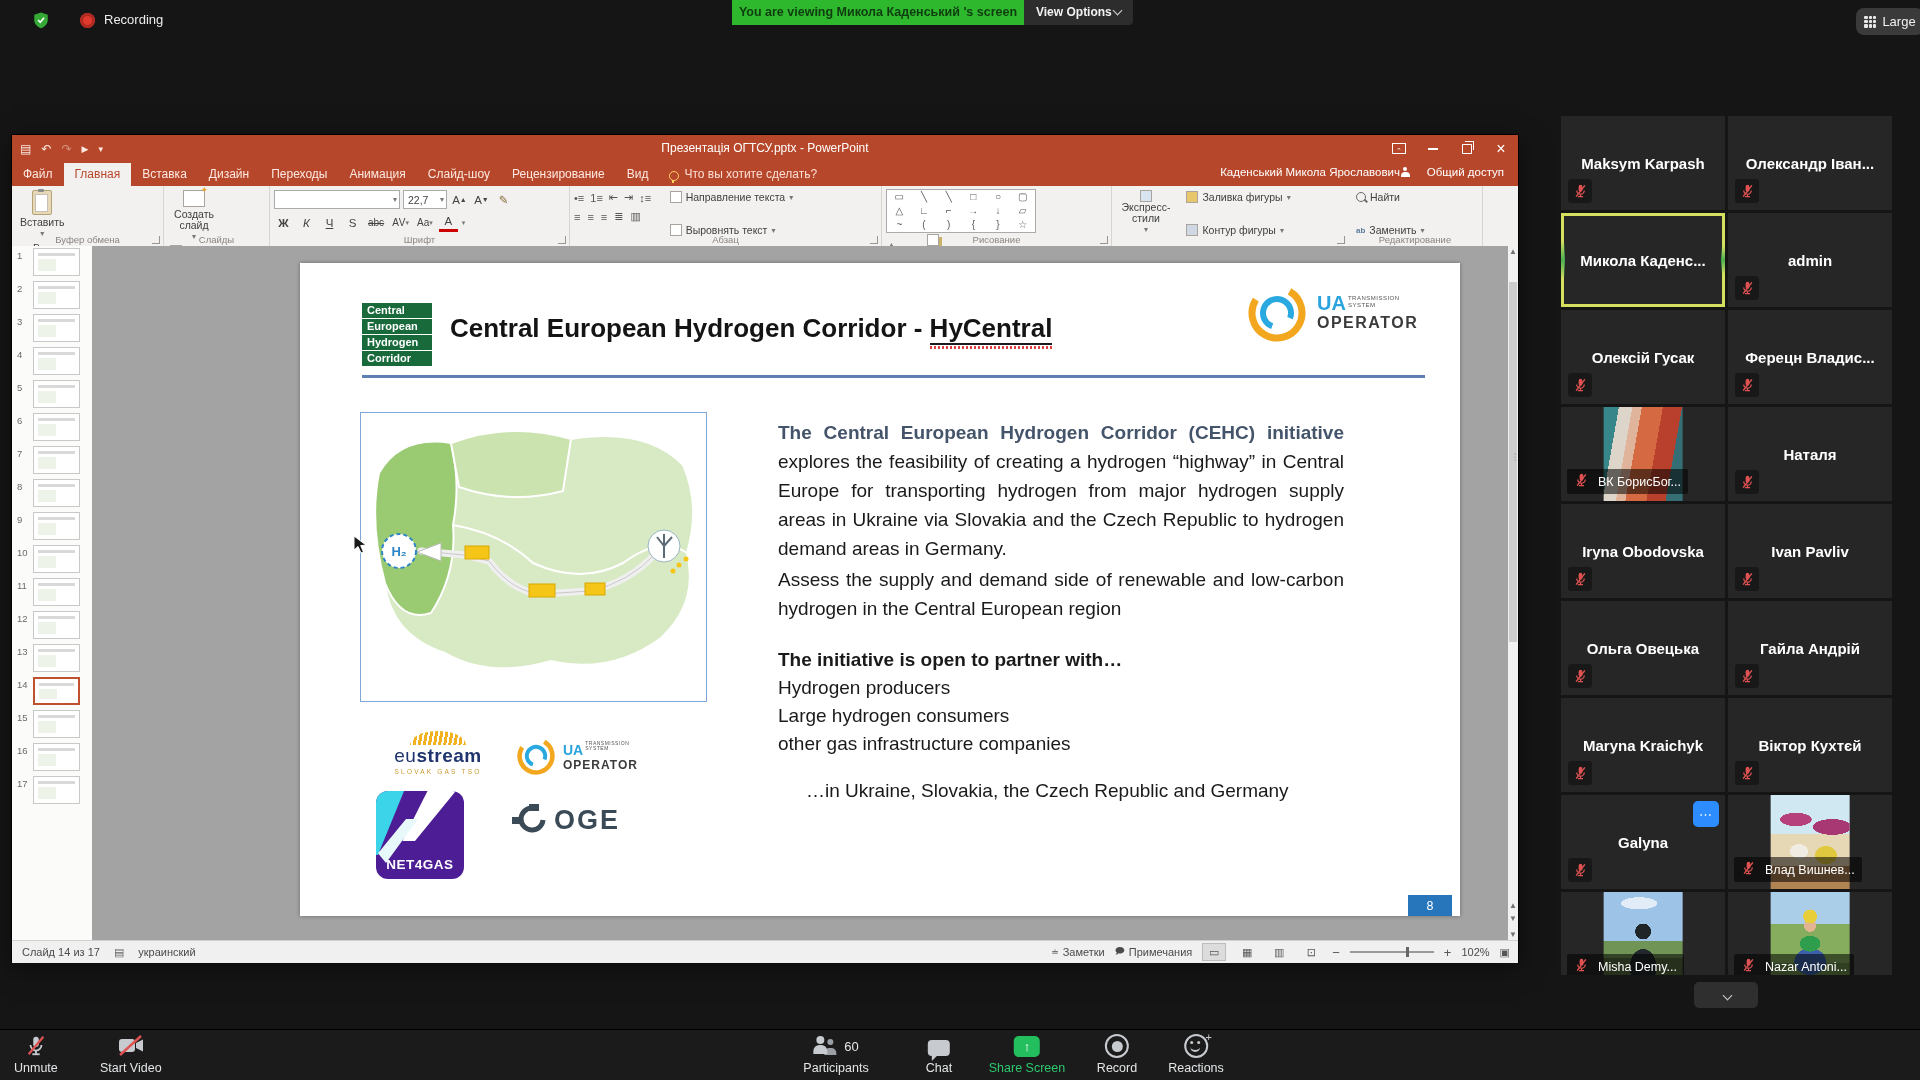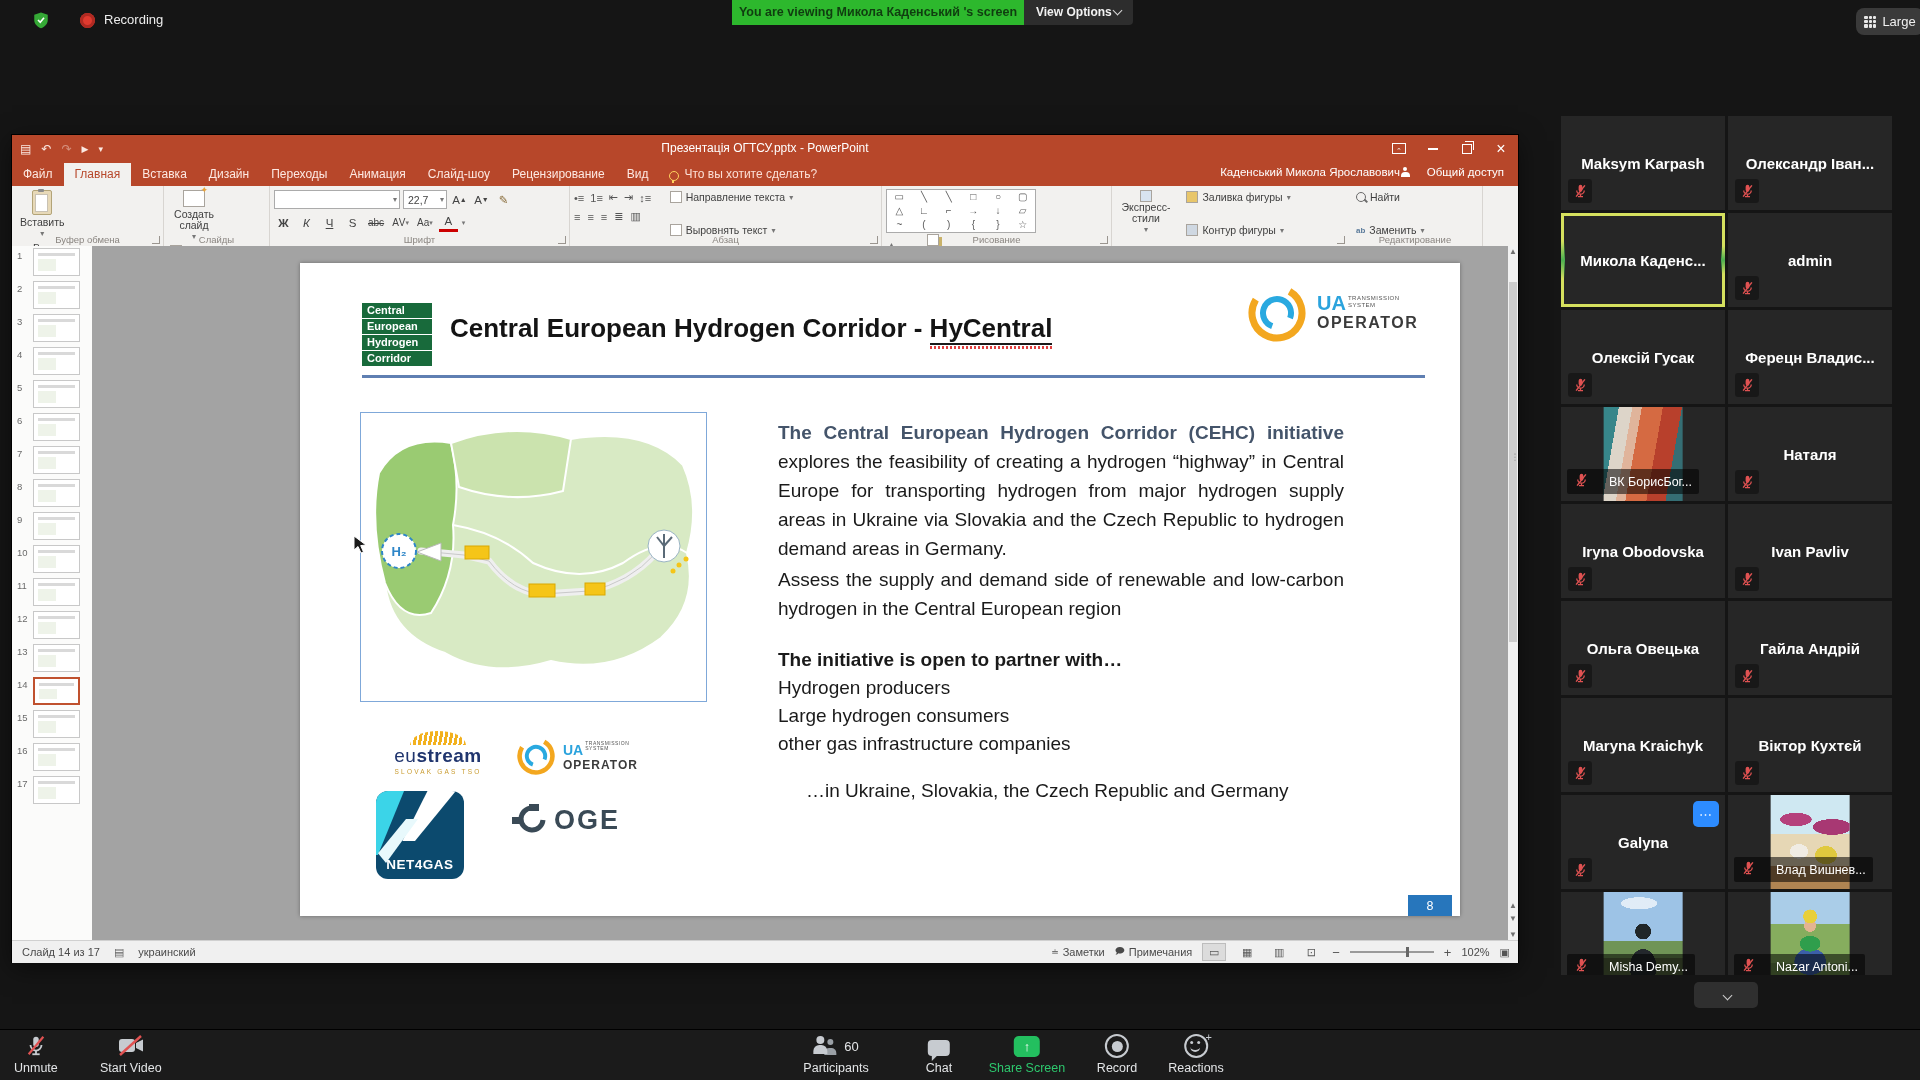--- a/index.html
+++ b/index.html
@@ -107,21 +107,21 @@
   .usquig::after{content:"";position:absolute;left:0;right:0;bottom:-5px;height:3px;background:repeating-linear-gradient(90deg,#e04040 0 2px,transparent 2px 4px);}
   #logo-eustream{position:absolute;left:78px;top:468px;width:120px;text-align:center;}
   .eu-arc{width:56px;height:14px;margin:0 auto;border-radius:50% 50% 0 0/100% 100% 0 0;background:repeating-linear-gradient(100deg,#f2b11e 0 3px,#fff 3px 5px);}
   .eu-name{font-size:19px;color:#20356e;letter-spacing:.5px;}
   .eu-name b{font-weight:bold;}
   .eu-sub{font-size:6.5px;letter-spacing:2.2px;color:#c99b2e;margin-top:1px;}
   #logo-ua-small{position:absolute;left:215px;top:472px;display:flex;align-items:center;gap:6px;}
   .uatext.small .ua{font-size:14px;line-height:11px;}
   .uatext.small .tsys{font-size:5px;line-height:5.5px;}
   .uatext.small .op{font-size:12px;line-height:13px;letter-spacing:1px;}
-  #logo-net4gas{position:absolute;left:76px;top:528px;width:88px;height:88px;border-radius:12px;background:#0c4a6e;overflow:hidden;}
+  #logo-net4gas{position:absolute;left:76px;top:528px;width:88px;height:88px;border-radius:12px;background:#4c1d95;overflow:hidden;}
   .n4g-cyan{position:absolute;left:-8px;top:-6px;width:55px;height:70px;background:#3bd4e8;clip-path:polygon(0 0,70% 0,18% 100%,0 100%);}
   .n4g-white{position:absolute;left:18px;top:-10px;width:70px;height:60px;background:#fff;clip-path:polygon(55% 0,100% 0,30% 100%,12% 100%);}
   .n4g-white2{position:absolute;left:2px;top:28px;width:40px;height:44px;background:#e8f9fc;clip-path:polygon(70% 0,100% 0,20% 100%,0 78%);}
   .n4g-text{position:absolute;left:0;right:0;bottom:7px;text-align:center;color:#fff;font-weight:bold;font-size:13.5px;letter-spacing:.5px;}
   #logo-oge{position:absolute;left:212px;top:540px;display:flex;align-items:center;gap:2px;}
   .oge-text{font-size:27px;font-weight:bold;color:#3a4a56;letter-spacing:2px;}
   #badge8{position:absolute;left:1108px;top:632px;width:44px;height:21px;background:#2776bc;color:#fff;font-size:12.5px;display:flex;align-items:center;justify-content:center;}
   #slidecursor{position:absolute;left:52px;top:272px;}
   
   #sidebar{position:absolute;left:1561px;top:116px;width:331px;height:859px;display:grid;grid-template-columns:164px 164px;gap:3px;grid-auto-rows:94px;overflow:hidden;}
@@ -129,21 +129,21 @@
   .tile.active{box-shadow:inset 0 0 0 3px #d5e05e;}
   .tile.active::before{content:"";position:absolute;left:0;top:30%;width:4px;height:40%;background:linear-gradient(180deg,transparent,#4caf50,transparent);}
   .tile.active::after{content:"";position:absolute;right:0;top:35%;width:4px;height:30%;background:linear-gradient(180deg,transparent,#4caf50,transparent);}
   .pname{position:absolute;left:0;right:0;top:50%;transform:translateY(-50%);text-align:center;color:#fff;font-size:15px;font-weight:bold;white-space:nowrap;overflow:hidden;}
   .tilemic{position:absolute;left:7px;bottom:7px;width:24px;height:24px;background:rgba(0,0,0,.35);border-radius:3px;display:flex;align-items:center;justify-content:center;}
   .vbg{position:absolute;left:50%;top:0;width:48%;height:100%;transform:translateX(-50%);}
   .vbg.portrait{background:linear-gradient(100deg,#37868a 0 16%,#ddd5c9 16% 30%,#e0b49b 30% 40%,#d56a42 40% 62%,#b8402c 62% 82%,#356e74 82%);}
   .vbg.beach{background:radial-gradient(ellipse 26px 11px at 32% 26%,#b5407c 0 60%,transparent 61%),radial-gradient(ellipse 32px 13px at 78% 34%,#a83873 0 60%,transparent 61%),radial-gradient(ellipse 18px 15px at 70% 64%,#e0c93e 0 60%,transparent 61%),radial-gradient(ellipse 15px 12px at 36% 60%,#f0ece4 0 60%,transparent 61%),linear-gradient(180deg,#cfe8f2 0 42%,#e6d7b5 42% 76%,#b08452 76%);}
   .vbg.mountain{background:radial-gradient(circle 8px at 50% 42%,#202628 98%,transparent),radial-gradient(ellipse 22px 30px at 50% 80%,#23282c 0 60%,transparent 61%),radial-gradient(ellipse 30px 10px at 45% 12%,#ffffffb0 0 60%,transparent 61%),linear-gradient(0deg,#6b5233 0 10%,transparent 10%),linear-gradient(180deg,#9dc3e6 0 52%,#6f9456 52% 70%,#55673f 70%);}
   .vbg.flag{background:radial-gradient(circle 7px at 50% 26%,#e8cf3a 98%,transparent),radial-gradient(circle 6px at 50% 36%,#e3b492 98%,transparent),radial-gradient(ellipse 17px 13px at 50% 55%,#2f9e4c 0 60%,transparent 61%),radial-gradient(ellipse 26px 22px at 50% 74%,#3b5fa8 0 60%,transparent 61%),linear-gradient(180deg,#aacde8 0 34%,#86ad5e 34% 76%,#6b8c4a 76%);}
-  .vlabel{position:absolute;left:6px;bottom:7px;display:flex;align-items:center;gap:20px;background:rgba(0,0,0,.55);color:#fff;font-size:12.5px;padding:3px 7px;border-radius:2px;white-space:nowrap;max-width:150px;overflow:hidden;}
+  .vlabel{position:absolute;left:6px;bottom:7px;display:flex;align-items:center;gap:9px;background:rgba(0,0,0,.55);color:#fff;font-size:12.5px;padding:3px 7px;border-radius:2px;white-space:nowrap;max-width:150px;overflow:hidden;}
   .tilemenu{position:absolute;right:6px;top:6px;width:26px;height:26px;background:#2d8cff;border-radius:5px;color:#fff;display:flex;align-items:center;justify-content:center;font-size:13px;letter-spacing:1px;}
   #collapsebtn{position:absolute;left:1694px;top:982px;width:64px;height:26px;background:#2f2f2f;border-radius:5px;display:flex;align-items:center;justify-content:center;}
   
   #bottombar{position:absolute;left:0;top:1029px;width:1920px;height:51px;background:#1b1b1b;border-top:1px solid #000;}
   .ctl{position:absolute;top:4px;display:flex;flex-direction:column;align-items:center;color:#e3e5e7;font-size:12.5px;gap:3px;transform:translateX(-50%);}
   .ctl .lab{white-space:nowrap;}
   .ctl .irow{height:24px;display:flex;align-items:center;gap:5px;}
   .badge60{font-size:13px;color:#e3e5e7;}
   .greenlab{color:#2dc76d;}
   .shareico{width:26px;height:21px;background:#23bf5f;border-radius:5px;display:flex;align-items:center;justify-content:center;color:#fff;font-size:13px;font-weight:bold;}

